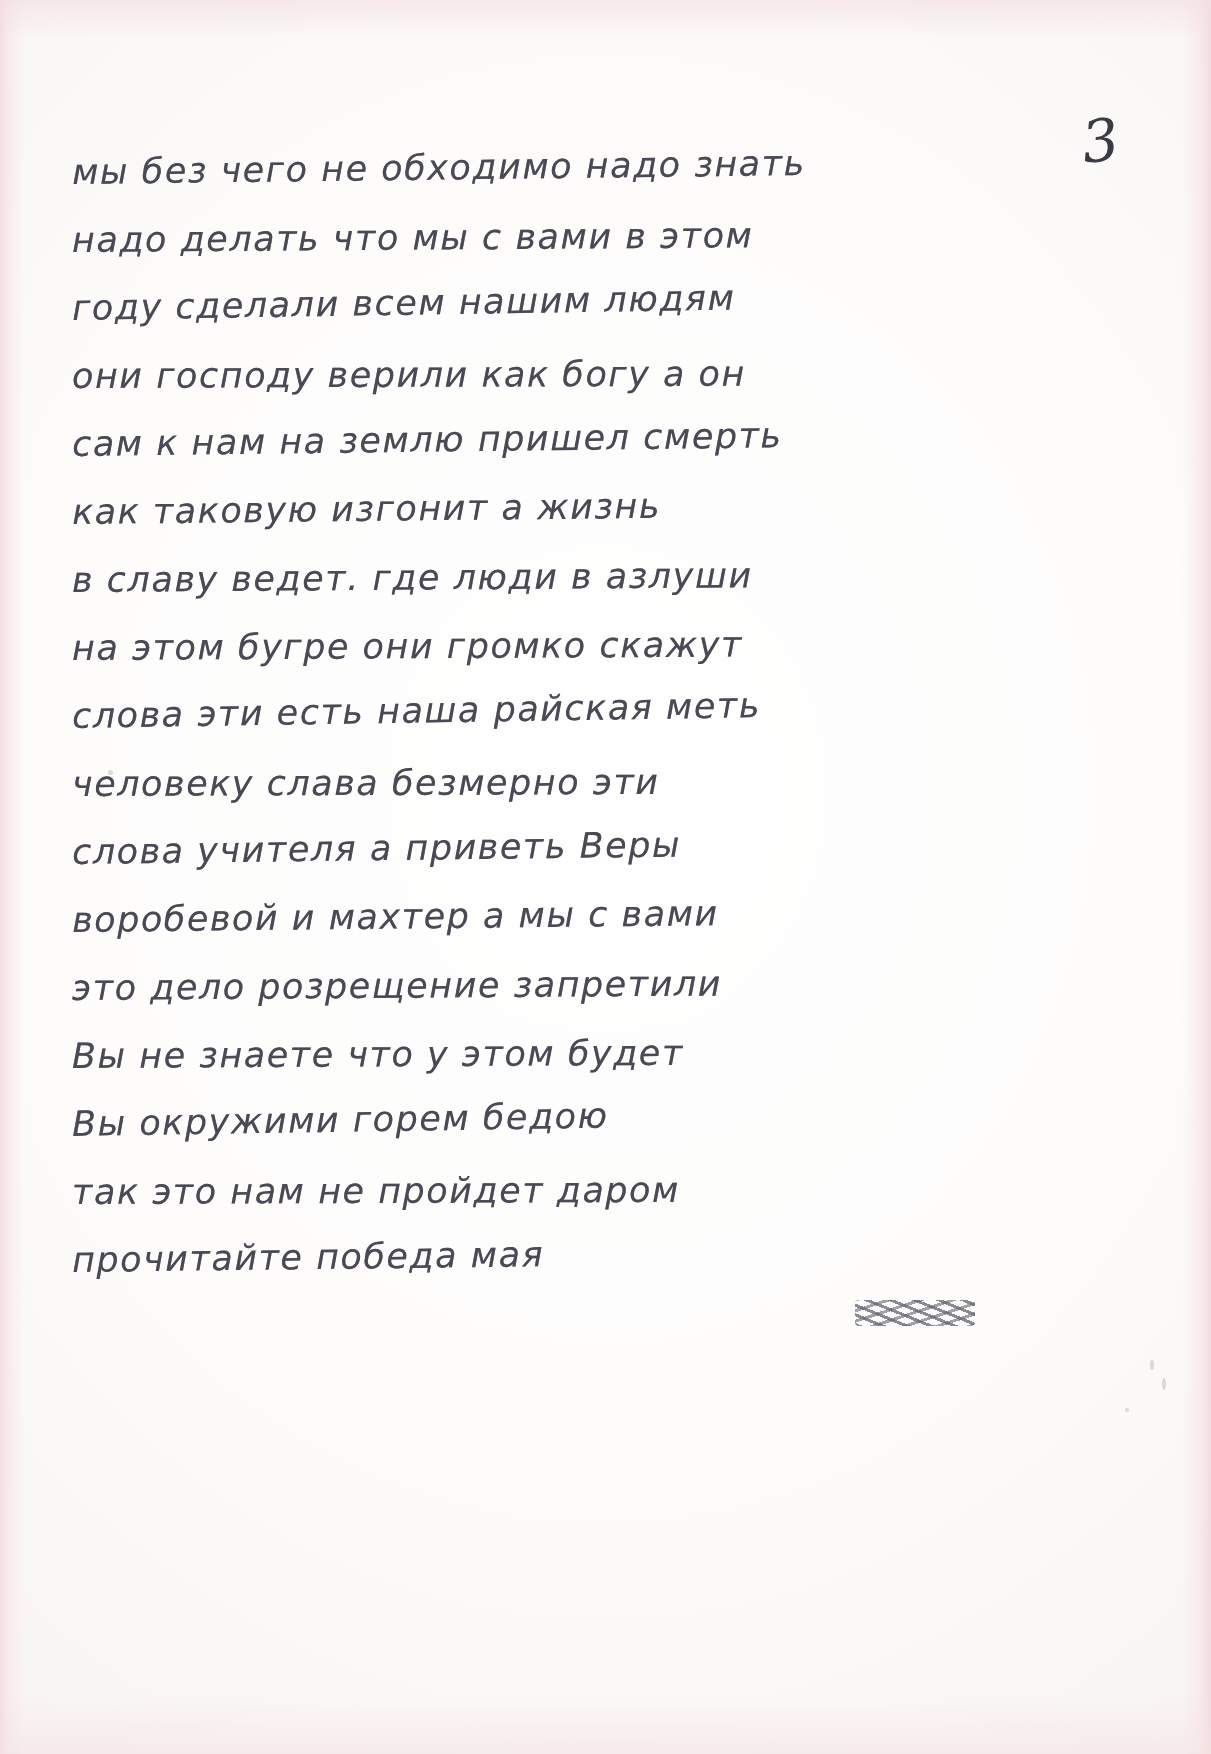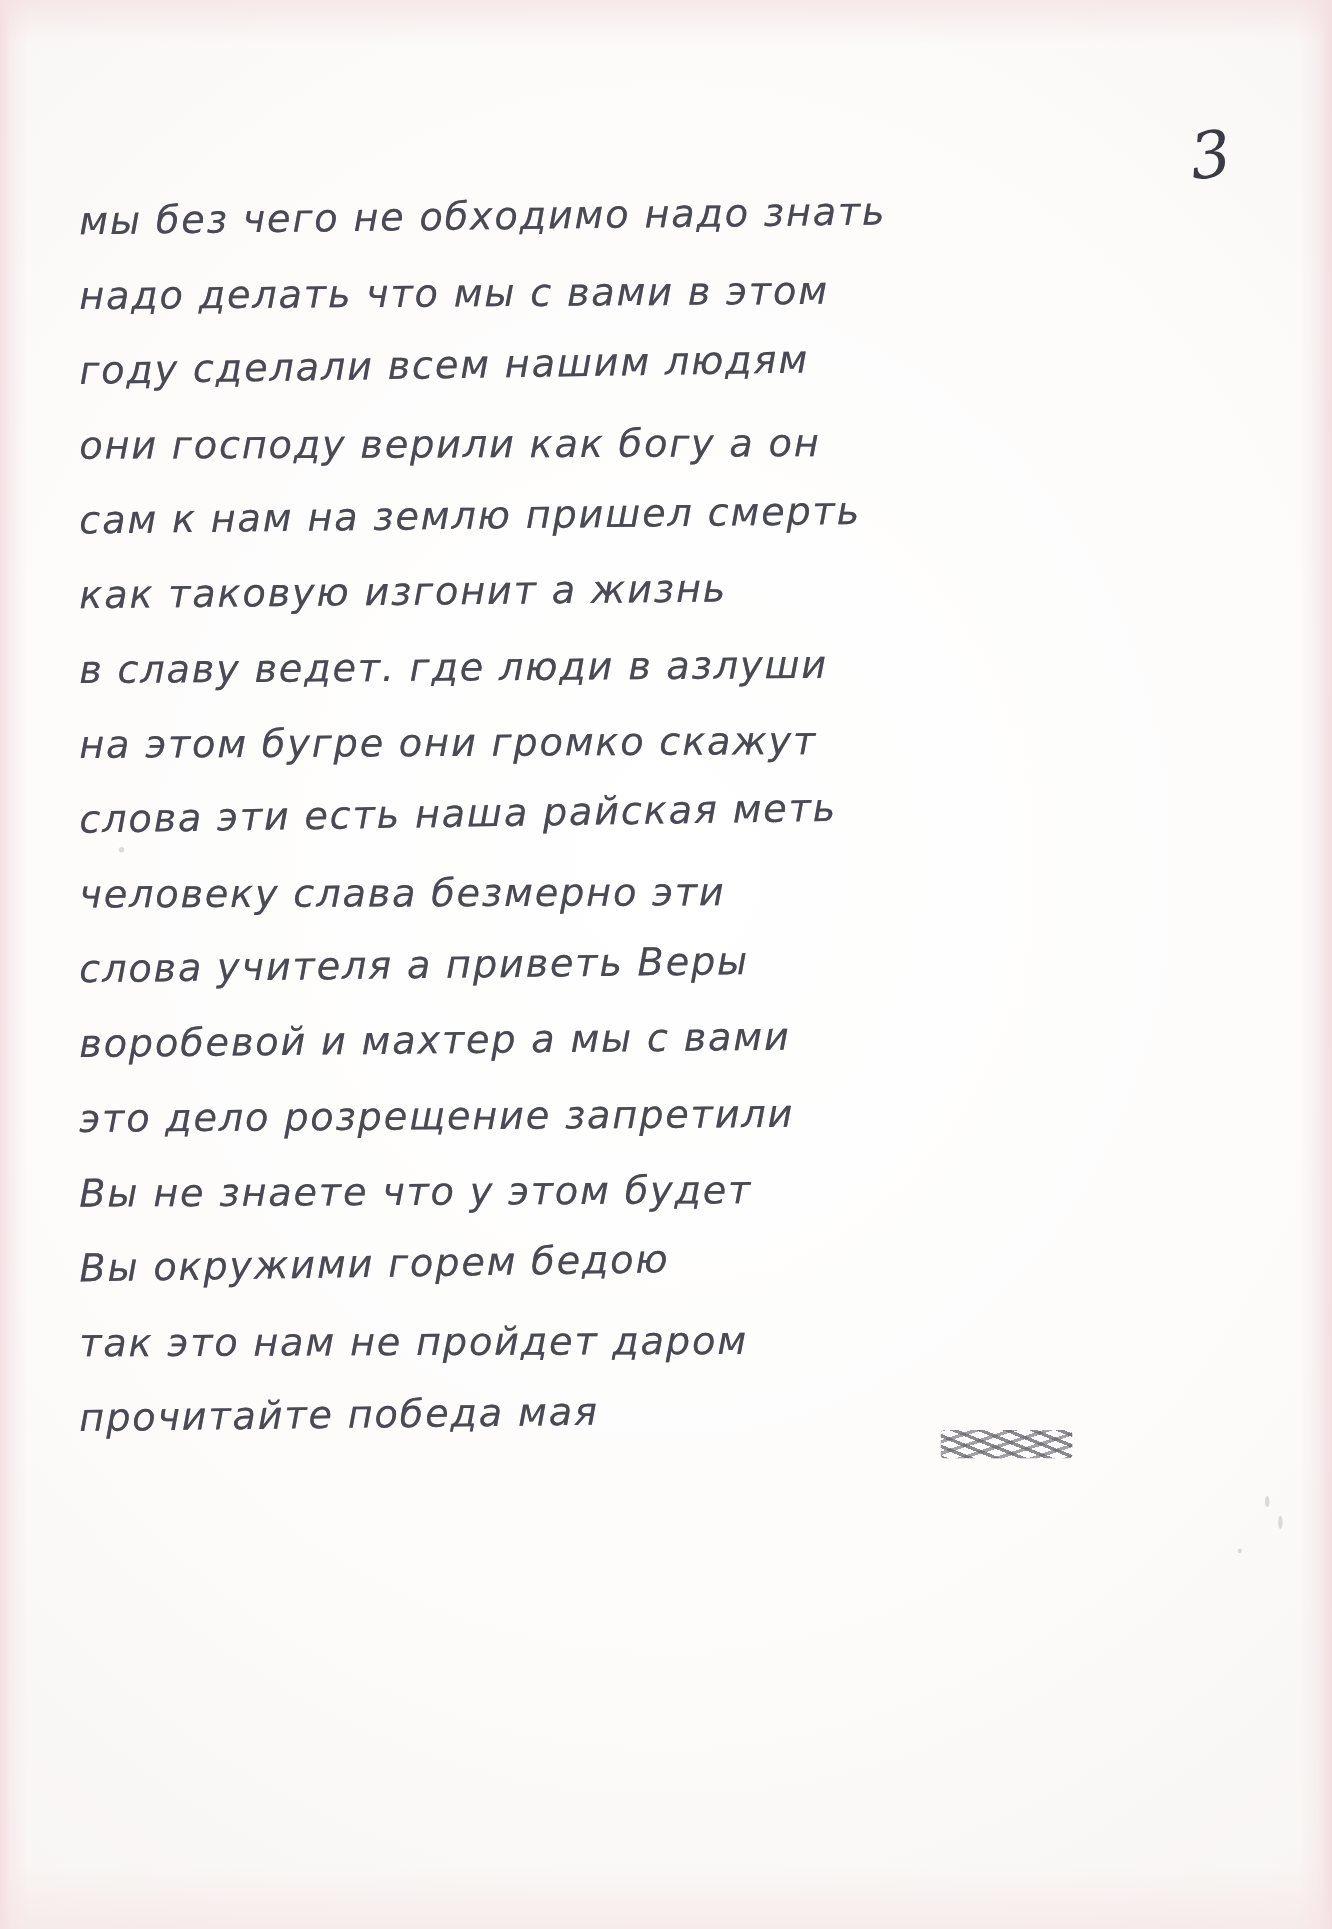--- a/index.html
+++ b/index.html
@@ -67,21 +67,21 @@
     color: #3b3b46;
     transform: rotate(-7deg);
     letter-spacing: 0;
     line-height: 1;
   }
 
   
   #handwriting {
     position: absolute;
     left: 72px;
-    top: 168px;
+    top: 138px;
     width: 1070px;
   }
   .hw-line {
     font-family: "DejaVu Sans", sans-serif;
     font-style: italic;
     font-size: 35px;
     line-height: 1;
     color: #4a4a57;
     white-space: pre;
     height: 68px;

